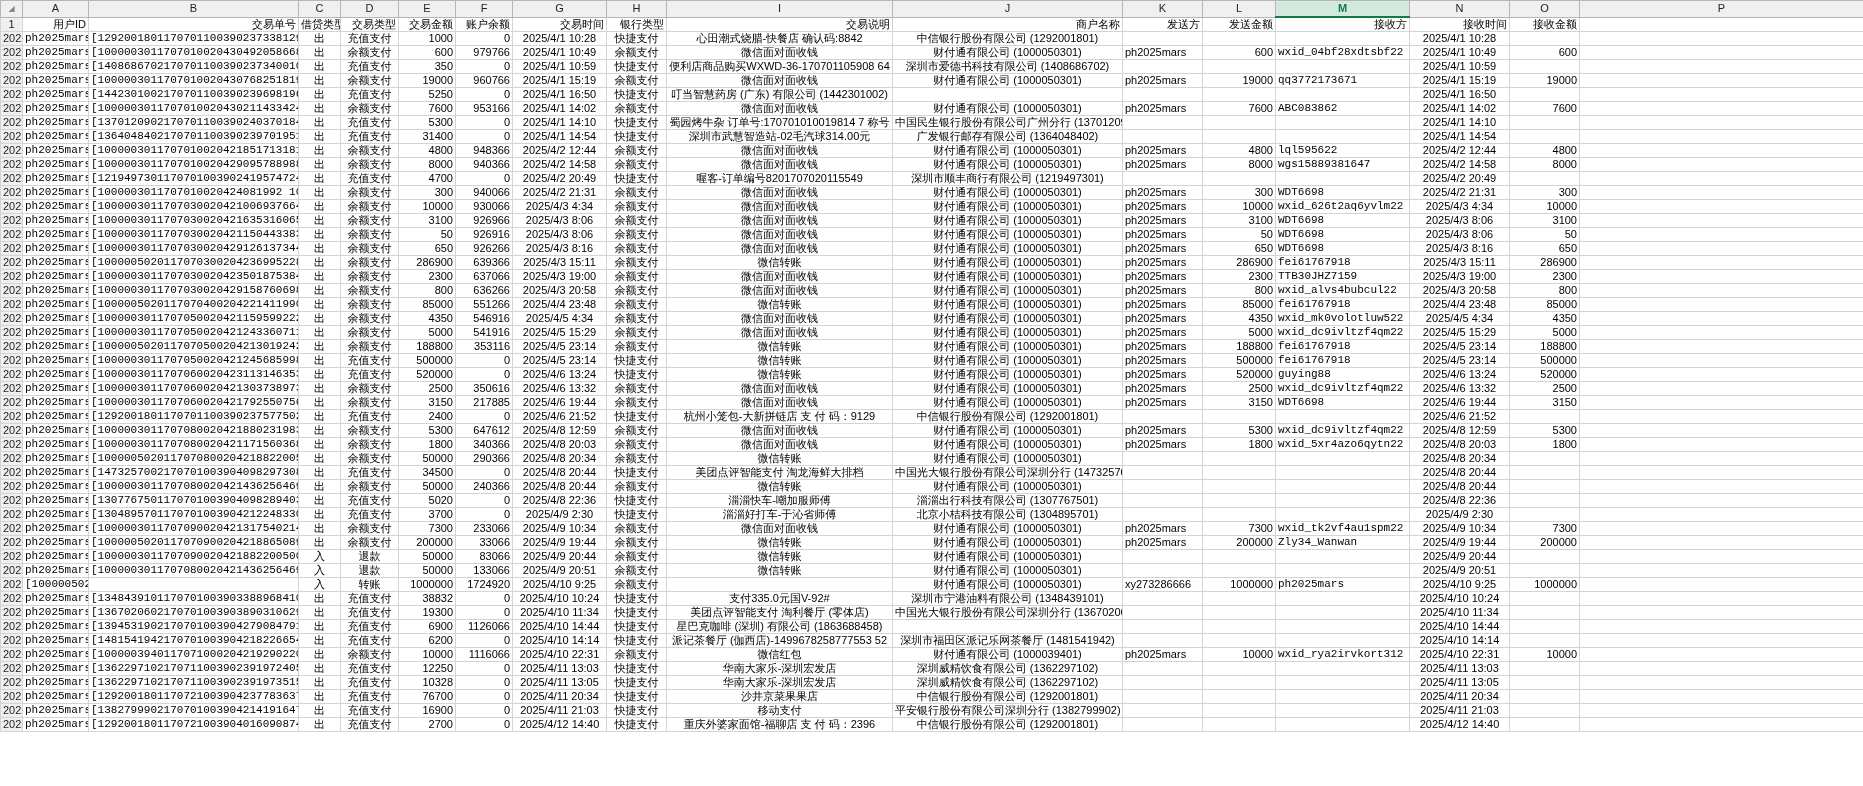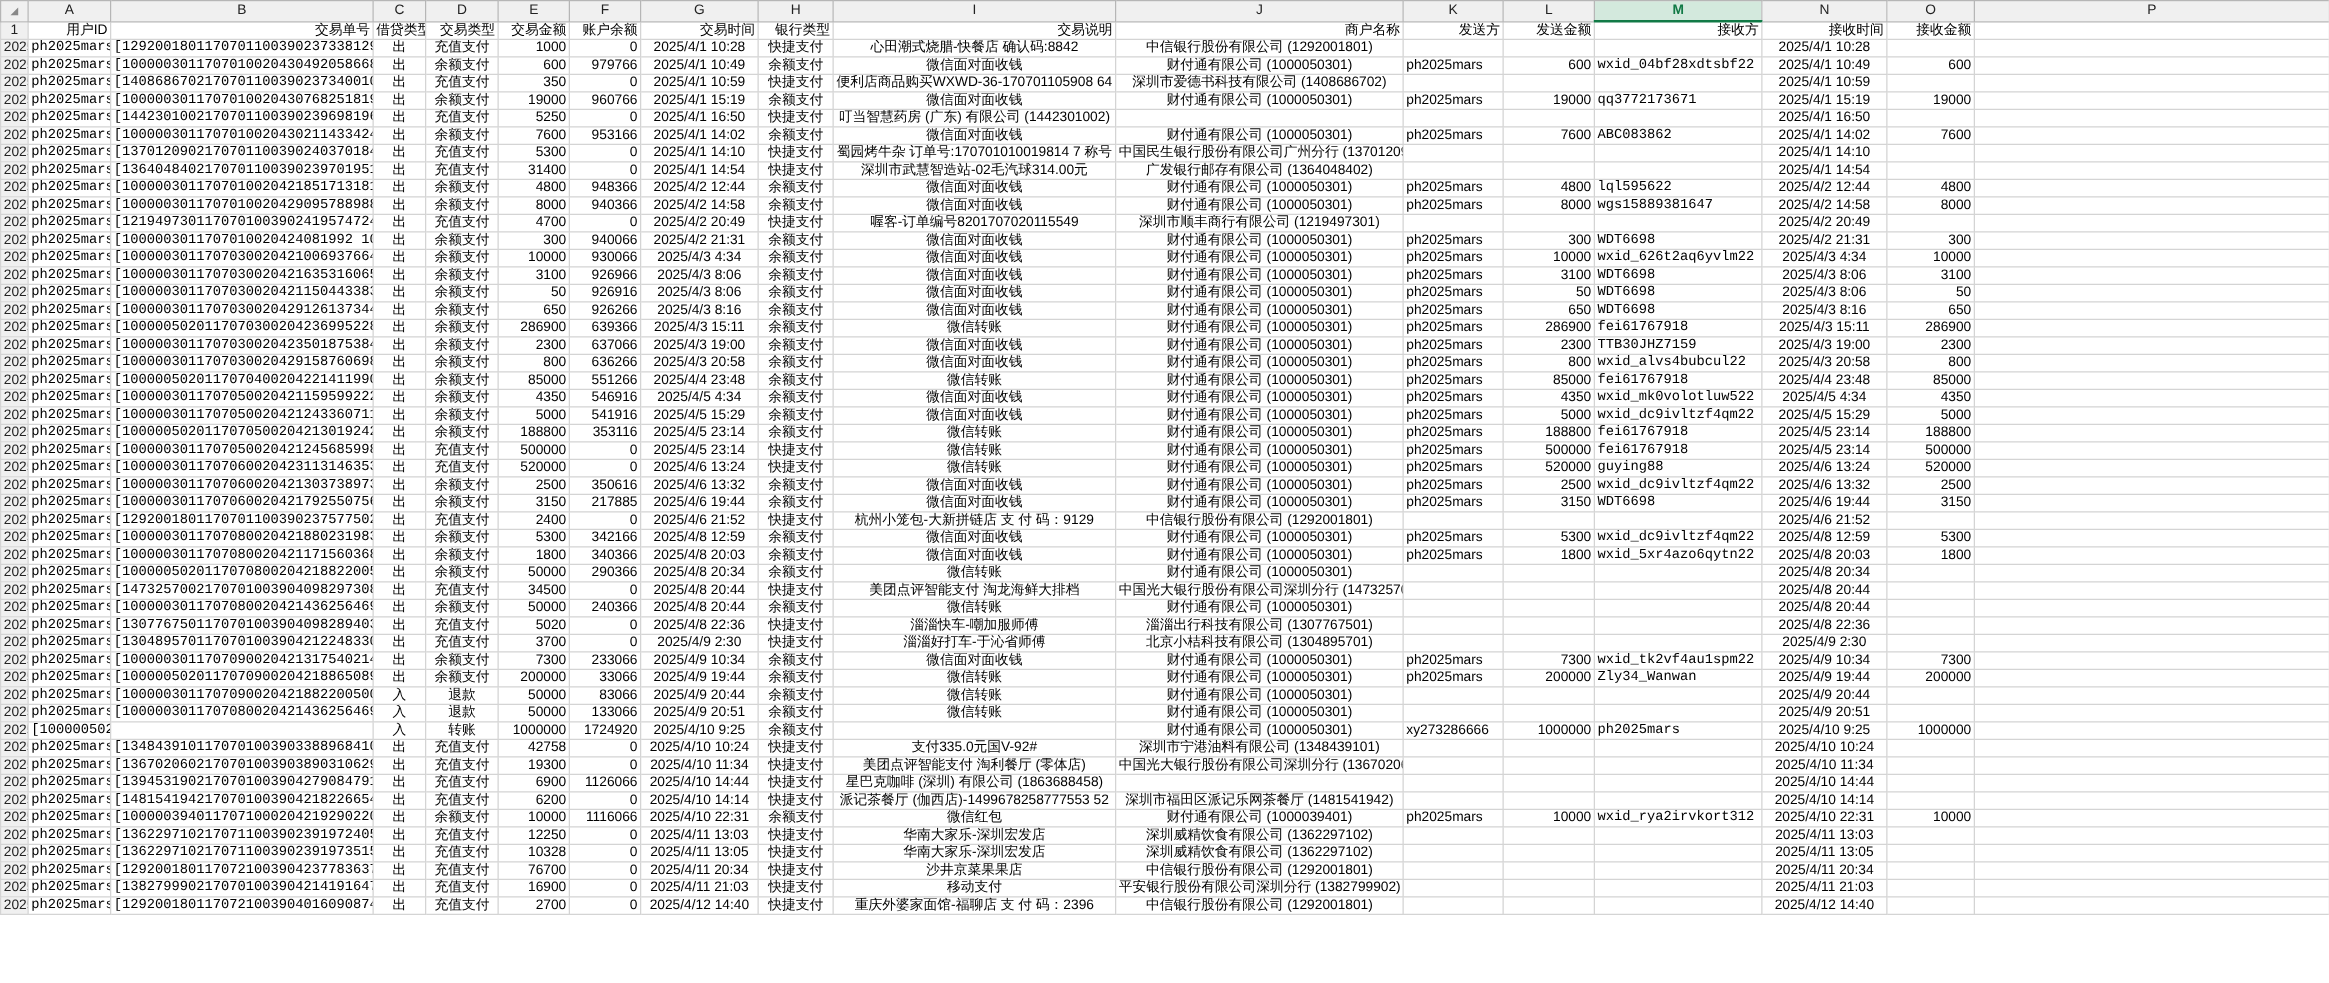--- a/index.html
+++ b/index.html
@@ -686,21 +686,21 @@
         <td class="num"></td>
         <td class="lft"></td>
       </tr>
       <tr>
         <td class="rownum">2025/4/8 12:59</td>
         <td class="lft mono">ph2025mars</td>
         <td class="lft mono">[1000003011707080020421880231983847]</td>
         <td class="ctr">出</td>
         <td class="ctr">余额支付</td>
         <td class="num">5300</td>
-        <td class="num">342166</td>
+        <td class="num">647612</td>
         <td class="ctr">2025/4/8 12:59</td>
         <td class="ctr">余额支付</td>
         <td class="ctr">微信面对面收钱</td>
         <td class="ctr">财付通有限公司 (1000050301)</td>
         <td class="lft">ph2025mars</td>
         <td class="num">5300</td>
         <td class="lft mono colM">wxid_dc9ivltzf4qm22</td>
         <td class="ctr">2025/4/8 12:59</td>
         <td class="num">5300</td>
         <td class="lft"></td>
@@ -913,21 +913,21 @@
         <td class="ctr">2025/4/10 9:25</td>
         <td class="num">1000000</td>
         <td class="lft"></td>
       </tr>
       <tr>
         <td class="rownum">2025/4/10 10:24</td>
         <td class="lft mono">ph2025mars</td>
         <td class="lft mono">[1348439101170701003903388968410847]</td>
         <td class="ctr">出</td>
         <td class="ctr">充值支付</td>
-        <td class="num">42758</td>
+        <td class="num">38832</td>
         <td class="num">0</td>
         <td class="ctr">2025/4/10 10:24</td>
         <td class="ctr">快捷支付</td>
         <td class="ctr">支付335.0元国V-92#</td>
         <td class="ctr">深圳市宁港油料有限公司 (1348439101)</td>
         <td class="lft"></td>
         <td class="num"></td>
         <td class="lft mono colM"></td>
         <td class="ctr">2025/4/10 10:24</td>
         <td class="num"></td>

